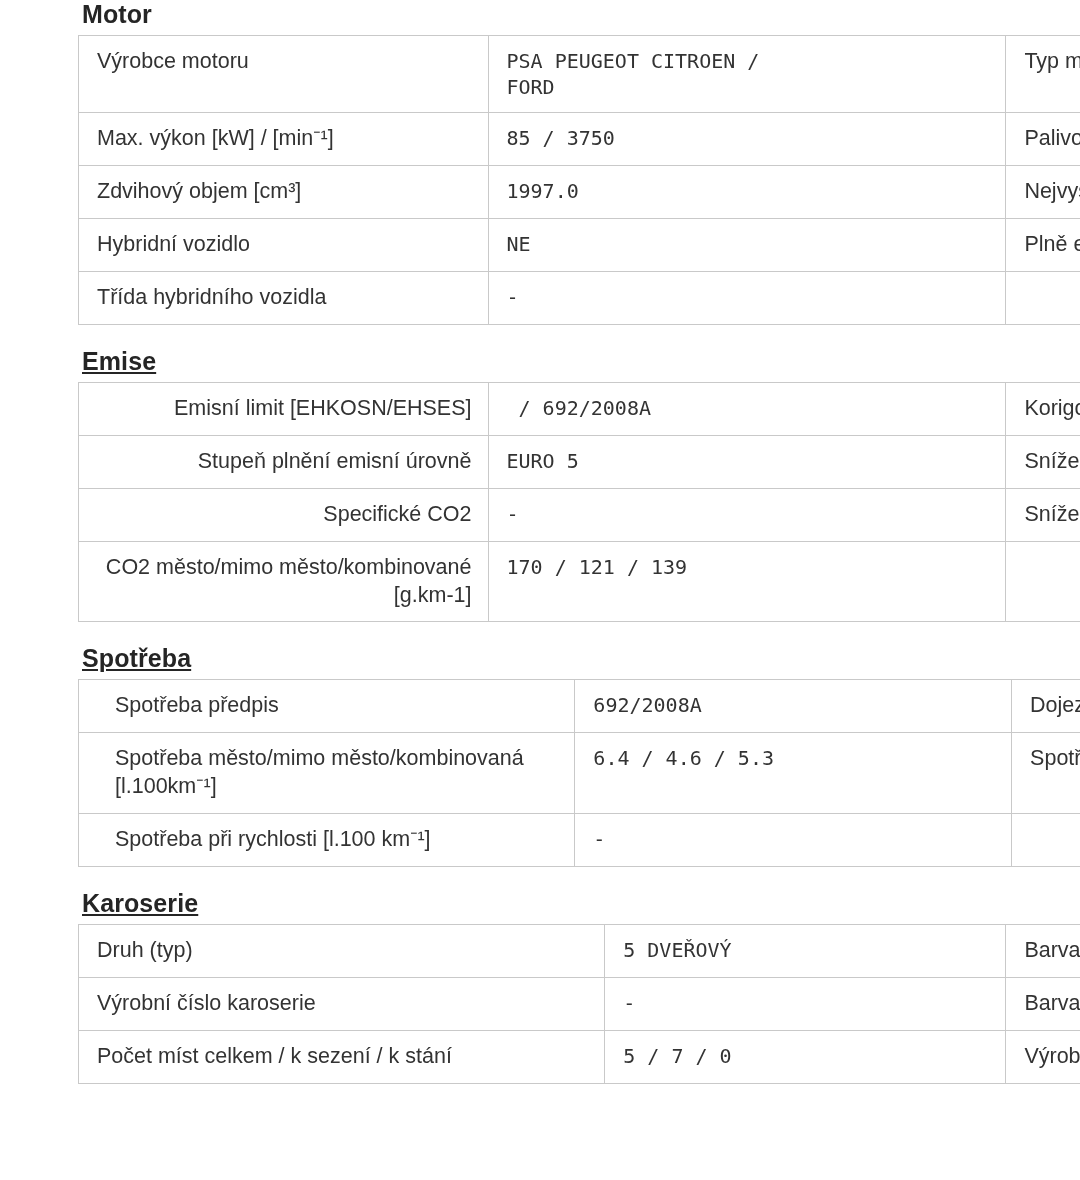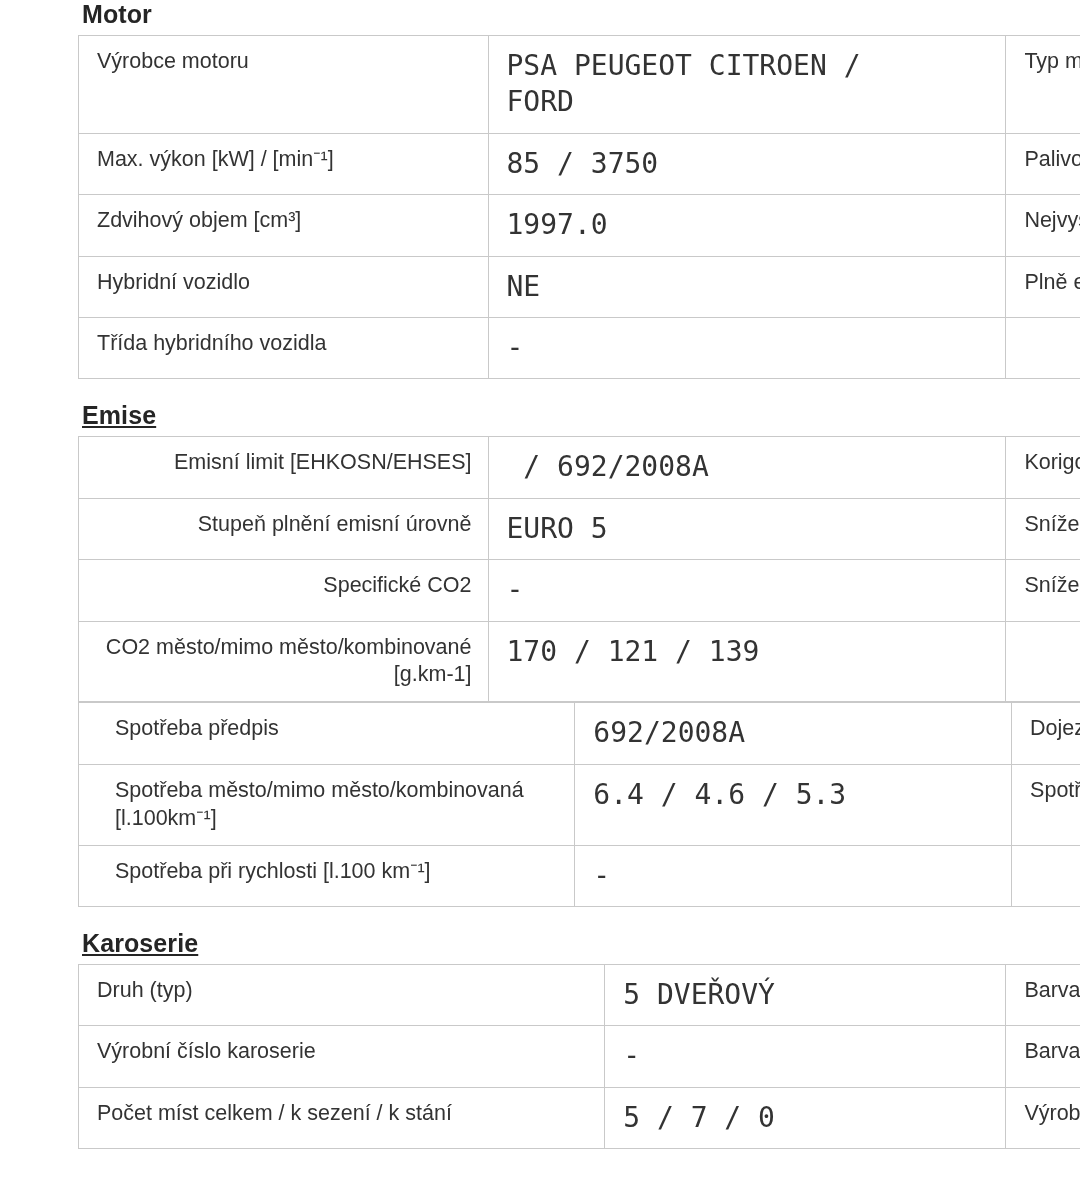--- a/index.html
+++ b/index.html
@@ -49,21 +49,21 @@
     line-height: 1.3;
     color: #333333;
   }
   td.label {
     width: 360px;
     white-space: normal;
   }
   td.value {
     width: 260px;
     font-family: "DejaVu Sans Mono", monospace;
-    font-size: 28px;
+    font-size: 20px;
     color: #1d1d1d;
     letter-spacing: 0px;
     white-space: pre;
   }
   td.label2 {
     width: 360px;
   }
   
   .t-motor td.label { width: 358px; }
   .t-motor td.value { width: 462px; }
@@ -135,20 +135,21 @@
         <tr>
           <td class="label">CO2 město/mimo město/kombinované [g.km-1]</td>
           <td class="value">170 / 121 / 139</td>
           <td class="label2"></td>
         </tr>
       </tbody>
     </table>
   </div>
 
   <div class="section">
+    <div class="section-title spacer-title">Spotřeba</div>
     <table class="spec t-spotreba">
       <tbody>
         <tr>
           <td class="label">Spotřeba předpis</td>
           <td class="value">692/2008A</td>
           <td class="label2">Dojezd ZR [km</td>
         </tr>
         <tr>
           <td class="label">Spotřeba město/mimo město/kombinovaná [l.100km⁻¹]</td>
           <td class="value">6.4 / 4.6 / 5.3</td>

